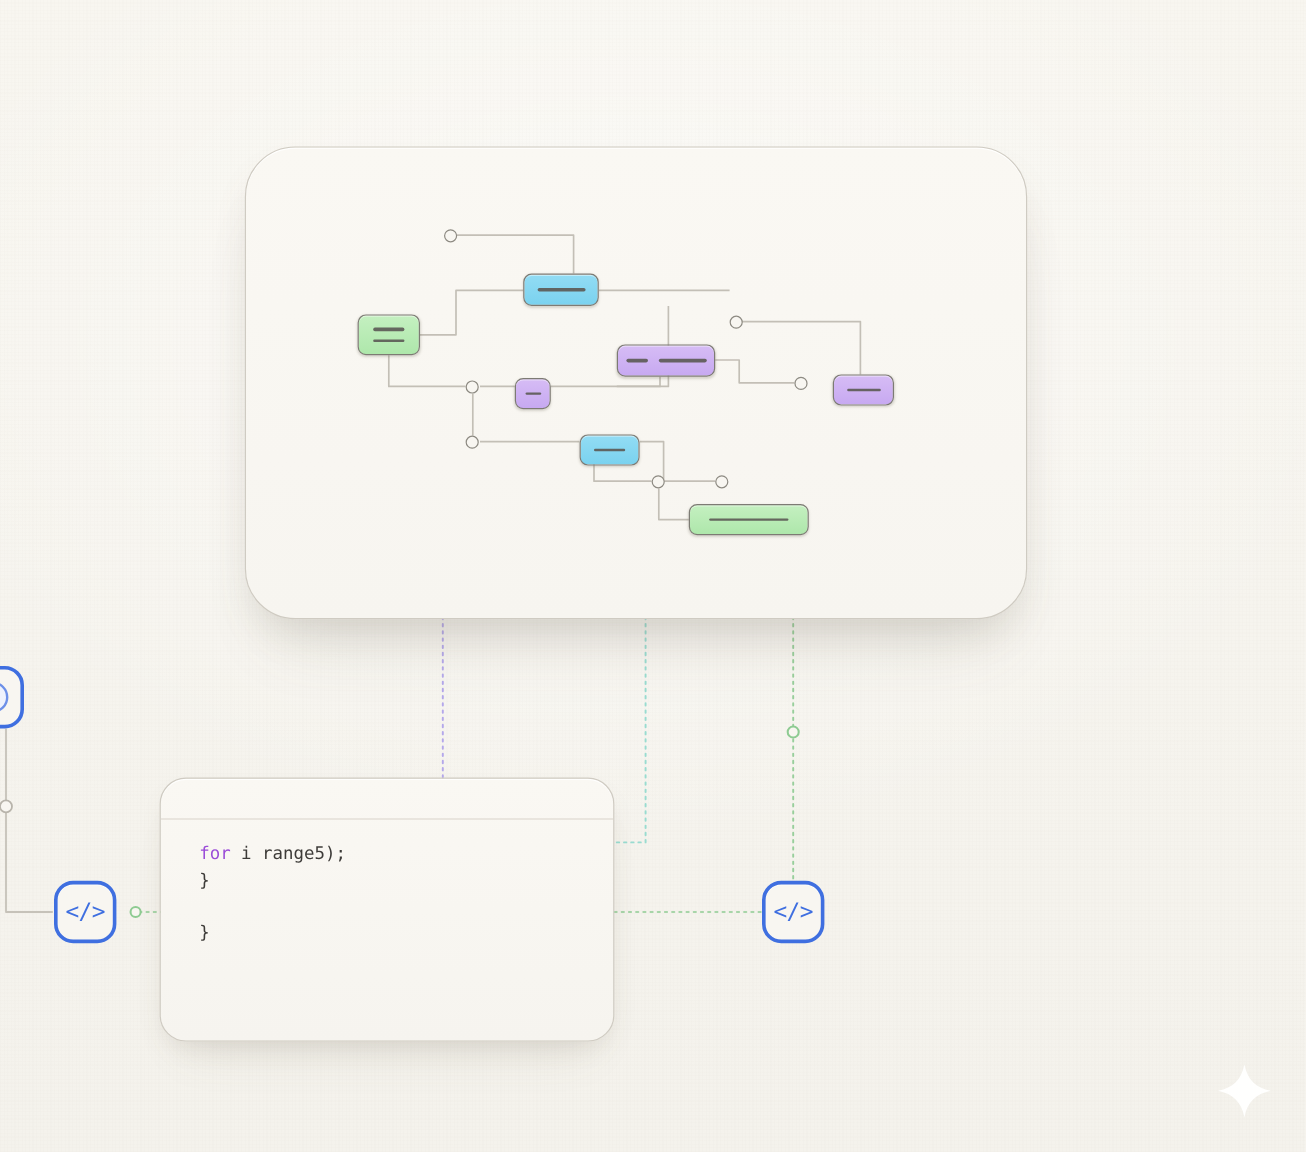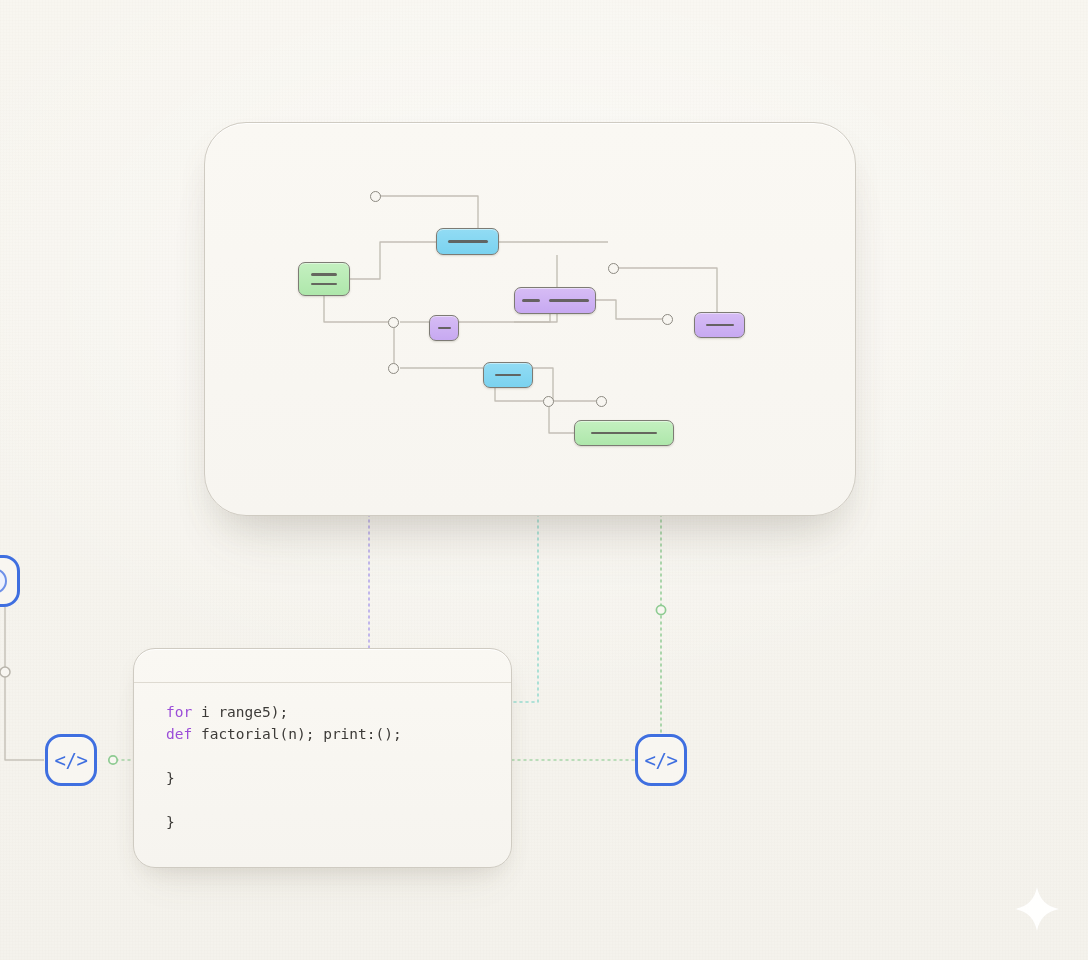--- a/index.html
+++ b/index.html
@@ -277,21 +277,20 @@
     <div class="jdot" style="left:183px; top:240px;"></div>
     <div class="jdot" style="left:338px; top:273px;"></div>
     <div class="jdot" style="left:391px; top:273px;"></div>
   </div>
 </div>
 
 <div class="code-card">
   <div class="titlebar"></div>
   <div class="code-body">
     <div class="code-line"><span class="kw">for</span><span> i range5);</span></div>
-    <div class="code-line gap"><span class="kw">def</span><span> factorial(n); print:();</span></div>
     <div class="code-line gap"><span>}</span></div>
     <div class="code-line tight"><span>}</span></div>
   </div>
 </div>
 
 <div class="badge" style="left:45px; top:734px;">
   <span>&lt;/&gt;</span>
 </div>
 <div class="badge" style="left:635px; top:734px;">
   <span>&lt;/&gt;</span>

